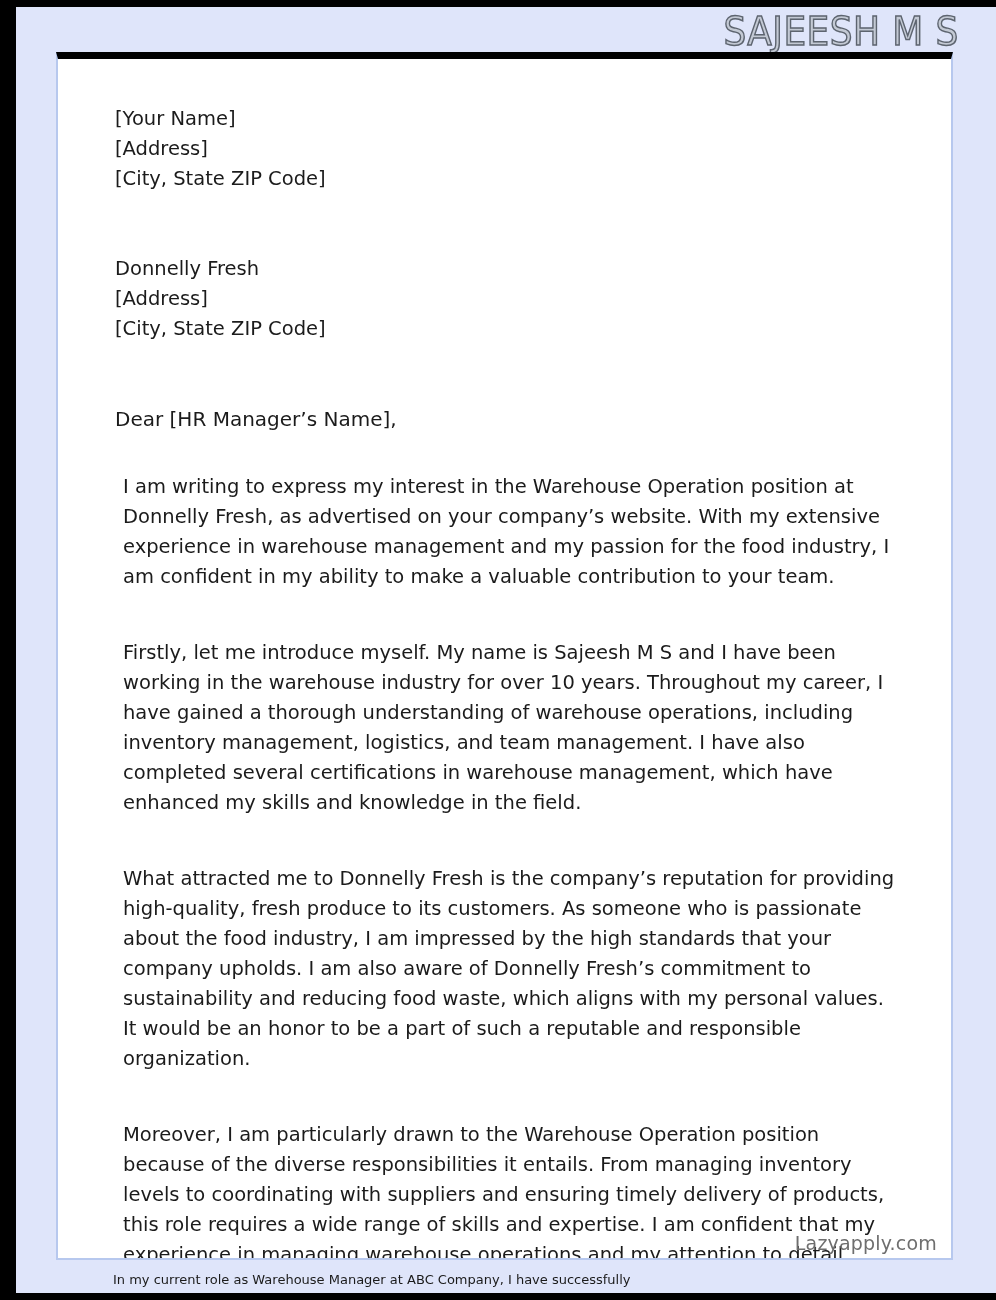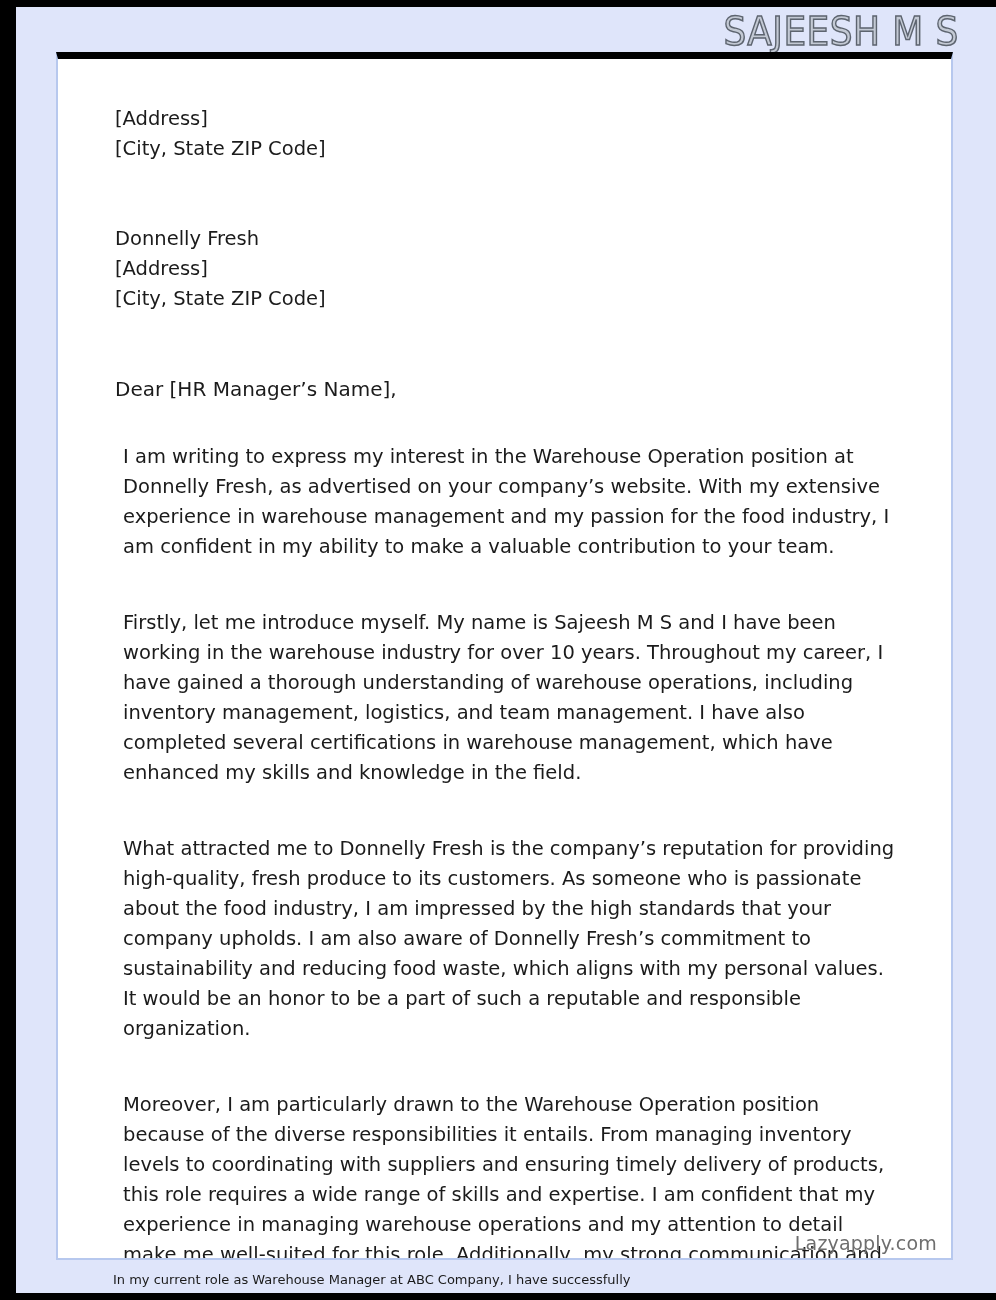--- a/index.html
+++ b/index.html
@@ -140,20 +140,21 @@
 <div class="doc-frame">
 
   <div class="doc-header">
     <div class="header-name">SAJEESH M S</div>
   </div>
 
   <div class="page-sheet">
     <div class="page-body">
 
       <div class="block">
+        <div class="addr-line">[Your Name]</div>
         <div class="addr-line">[Address]</div>
         <div class="addr-line">[City, State ZIP Code]</div>
       </div>
 
       <div class="spacer-line"></div>
       <div class="spacer-line"></div>
 
       <div class="block">
         <div class="addr-line">Donnelly Fresh</div>
         <div class="addr-line">[Address]</div>

